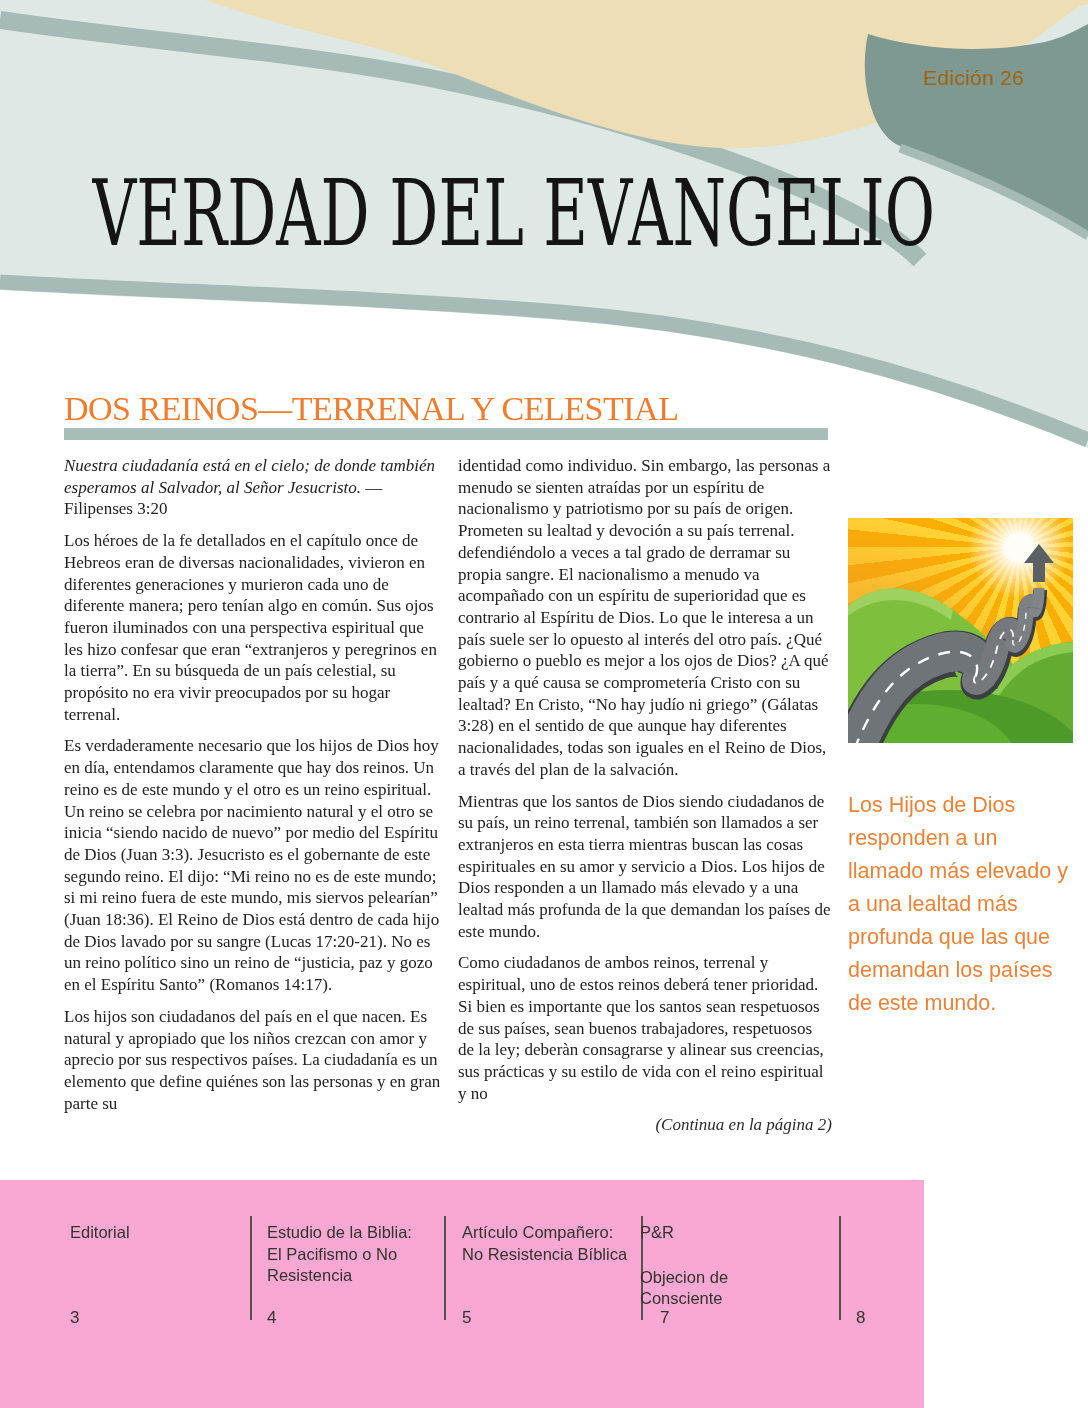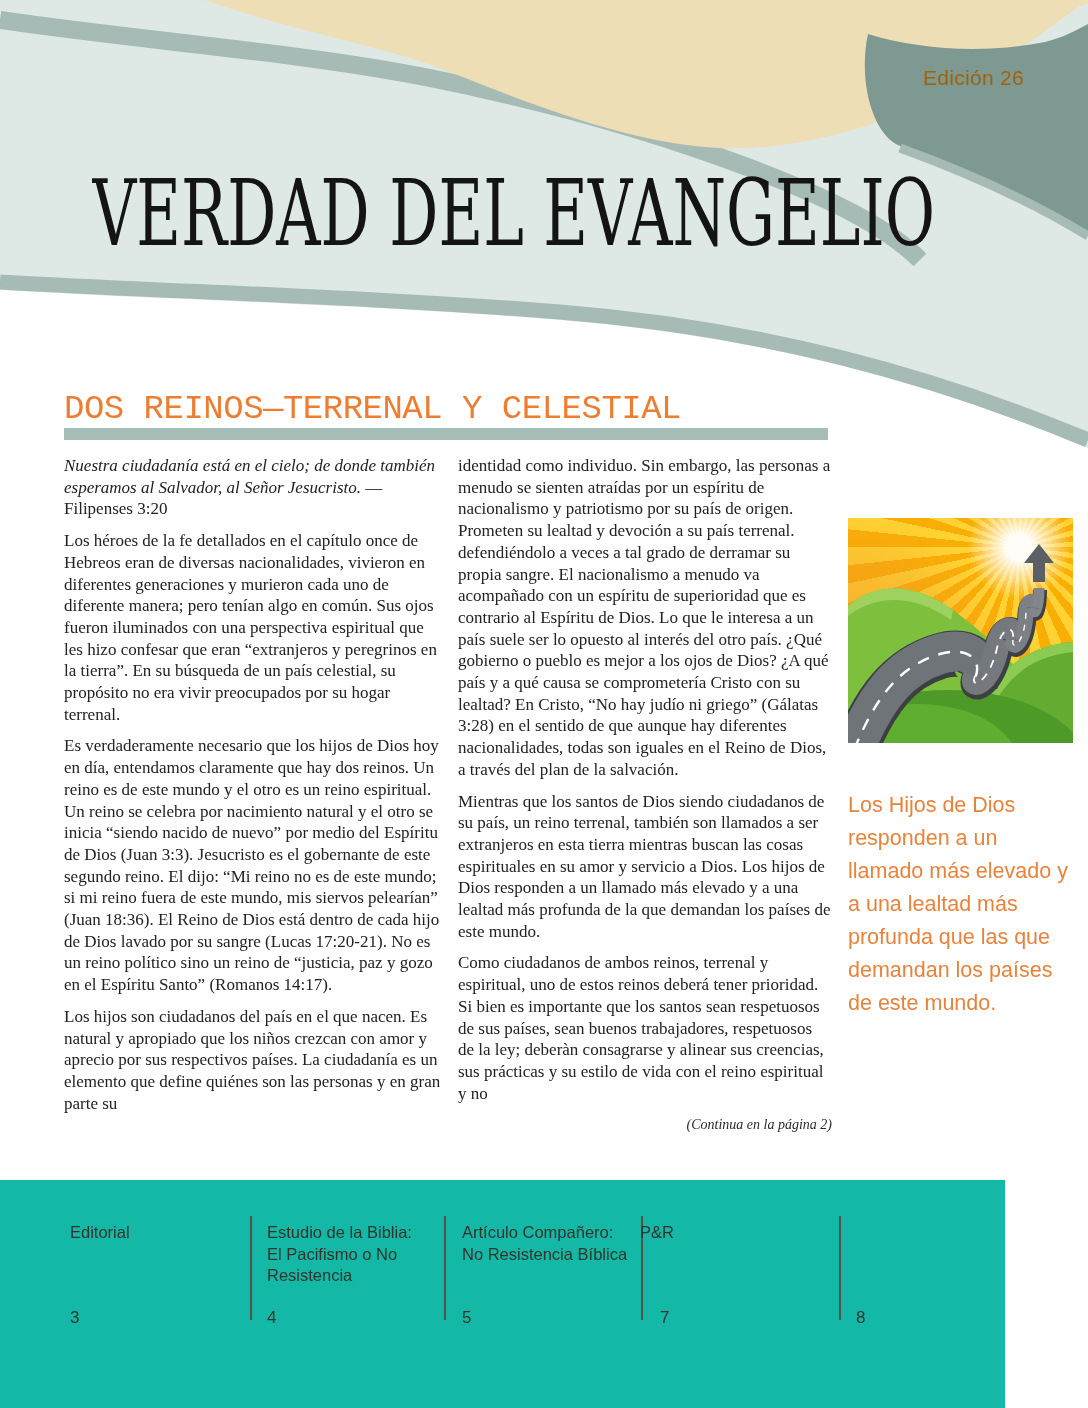--- a/index.html
+++ b/index.html
@@ -18,56 +18,56 @@
   .masthead-title-svg text{
     font-family:"DejaVu Serif",serif;font-size:92px;fill:#141414;
   }
   .masthead-subtitle{
     position:absolute;top:229px;right:153px;width:600px;text-align:right;
     font-family:"Liberation Sans",sans-serif;font-size:17.5px;color:#1c1c1c;
   }
   
   .section-heading{
     position:absolute;left:64px;top:390px;width:780px;
-    font-family:Liberation Mono, monospace;font-size:34px;
+    font-family:Liberation Serif, serif;font-size:34px;
     letter-spacing:-.5px;color:#ed7d31;white-space:nowrap;
   }
   .heading-bar{
     position:absolute;left:64px;top:428px;width:764px;height:12px;
     background:#a6bdb8;
   }
   .col{position:absolute;top:455px;font-size:17px;line-height:21.7px;color:#222;}
   .col1{left:64px;width:382px;}
   .col2{left:458px;width:374px;}
   .col p{margin:0 0 10px 0;}
   .scripture{font-style:italic;margin:0 0 9px 0;}
   .scripture .ref{font-style:normal;}
   .continuation{
-    text-align:right;font-style:italic;font-size:14px;color:#2a2a2a;margin-top:2px;
+    text-align:right;font-style:italic;font-size:17px;color:#2a2a2a;margin-top:2px;
   }
   
   .illustration{
     position:absolute;left:848px;top:518px;width:225px;height:225px;overflow:hidden;
   }
   .ill-sky{
     position:absolute;inset:0;
     background:
       radial-gradient(circle at 76% 13%, rgba(255,255,255,.97) 0 5%, rgba(255,255,255,0) 20%),
       radial-gradient(circle at 0% 70%, rgba(240,150,40,.45) 0 30%, rgba(240,150,40,0) 60%),
       repeating-conic-gradient(from 0deg at 76% 13%, #ffd233 0deg 6deg, #f9ae06 6deg 12deg);
   }
   .ill-fg{position:absolute;inset:0;}
   .pull-quote{
     position:absolute;left:848px;top:789px;width:220px;
     font-family:"Liberation Sans",sans-serif;font-size:21.5px;line-height:33px;
     color:#e8833c;
   }
   
   .footer{
-    position:absolute;left:0;top:1180px;width:1005px;height:228px;background:#14b8a6;
+    position:absolute;left:0;top:1180px;width:924px;height:228px;background:#f9a8d4;
     font-family:"Liberation Sans",sans-serif;color:#33332c;
   }
   .toc-title{font-size:16.5px;line-height:21.5px;}
   .toc-sub{font-size:16.5px;line-height:21.5px;margin-top:23px;}
   .toc-item{position:absolute;top:42px;}
   .toc-page{position:absolute;top:128px;font-size:17px;}
   .toc-divider{position:absolute;top:36px;height:104px;width:2px;background:#55544c;}
 </style>
 </head>
 <body>
@@ -156,20 +156,21 @@
 
     <div class="toc-divider" style="left:444px;"></div>
     <div class="toc-item" style="left:462px;width:170px;">
       <div class="toc-title">Artículo Compañero: No Resistencia Bíblica</div>
     </div>
     <div class="toc-page" style="left:462px;">5</div>
 
     <div class="toc-divider" style="left:641px;"></div>
     <div class="toc-item" style="left:640px;width:150px;">
       <div class="toc-title">P&amp;R</div>
+      <div class="toc-sub">Objecion de Consciente</div>
     </div>
     <div class="toc-page" style="left:660px;">7</div>
 
     <div class="toc-divider" style="left:839px;"></div>
     <div class="toc-page" style="left:856px;">8</div>
   </div>
 
 </div>
 
 </body></html>

